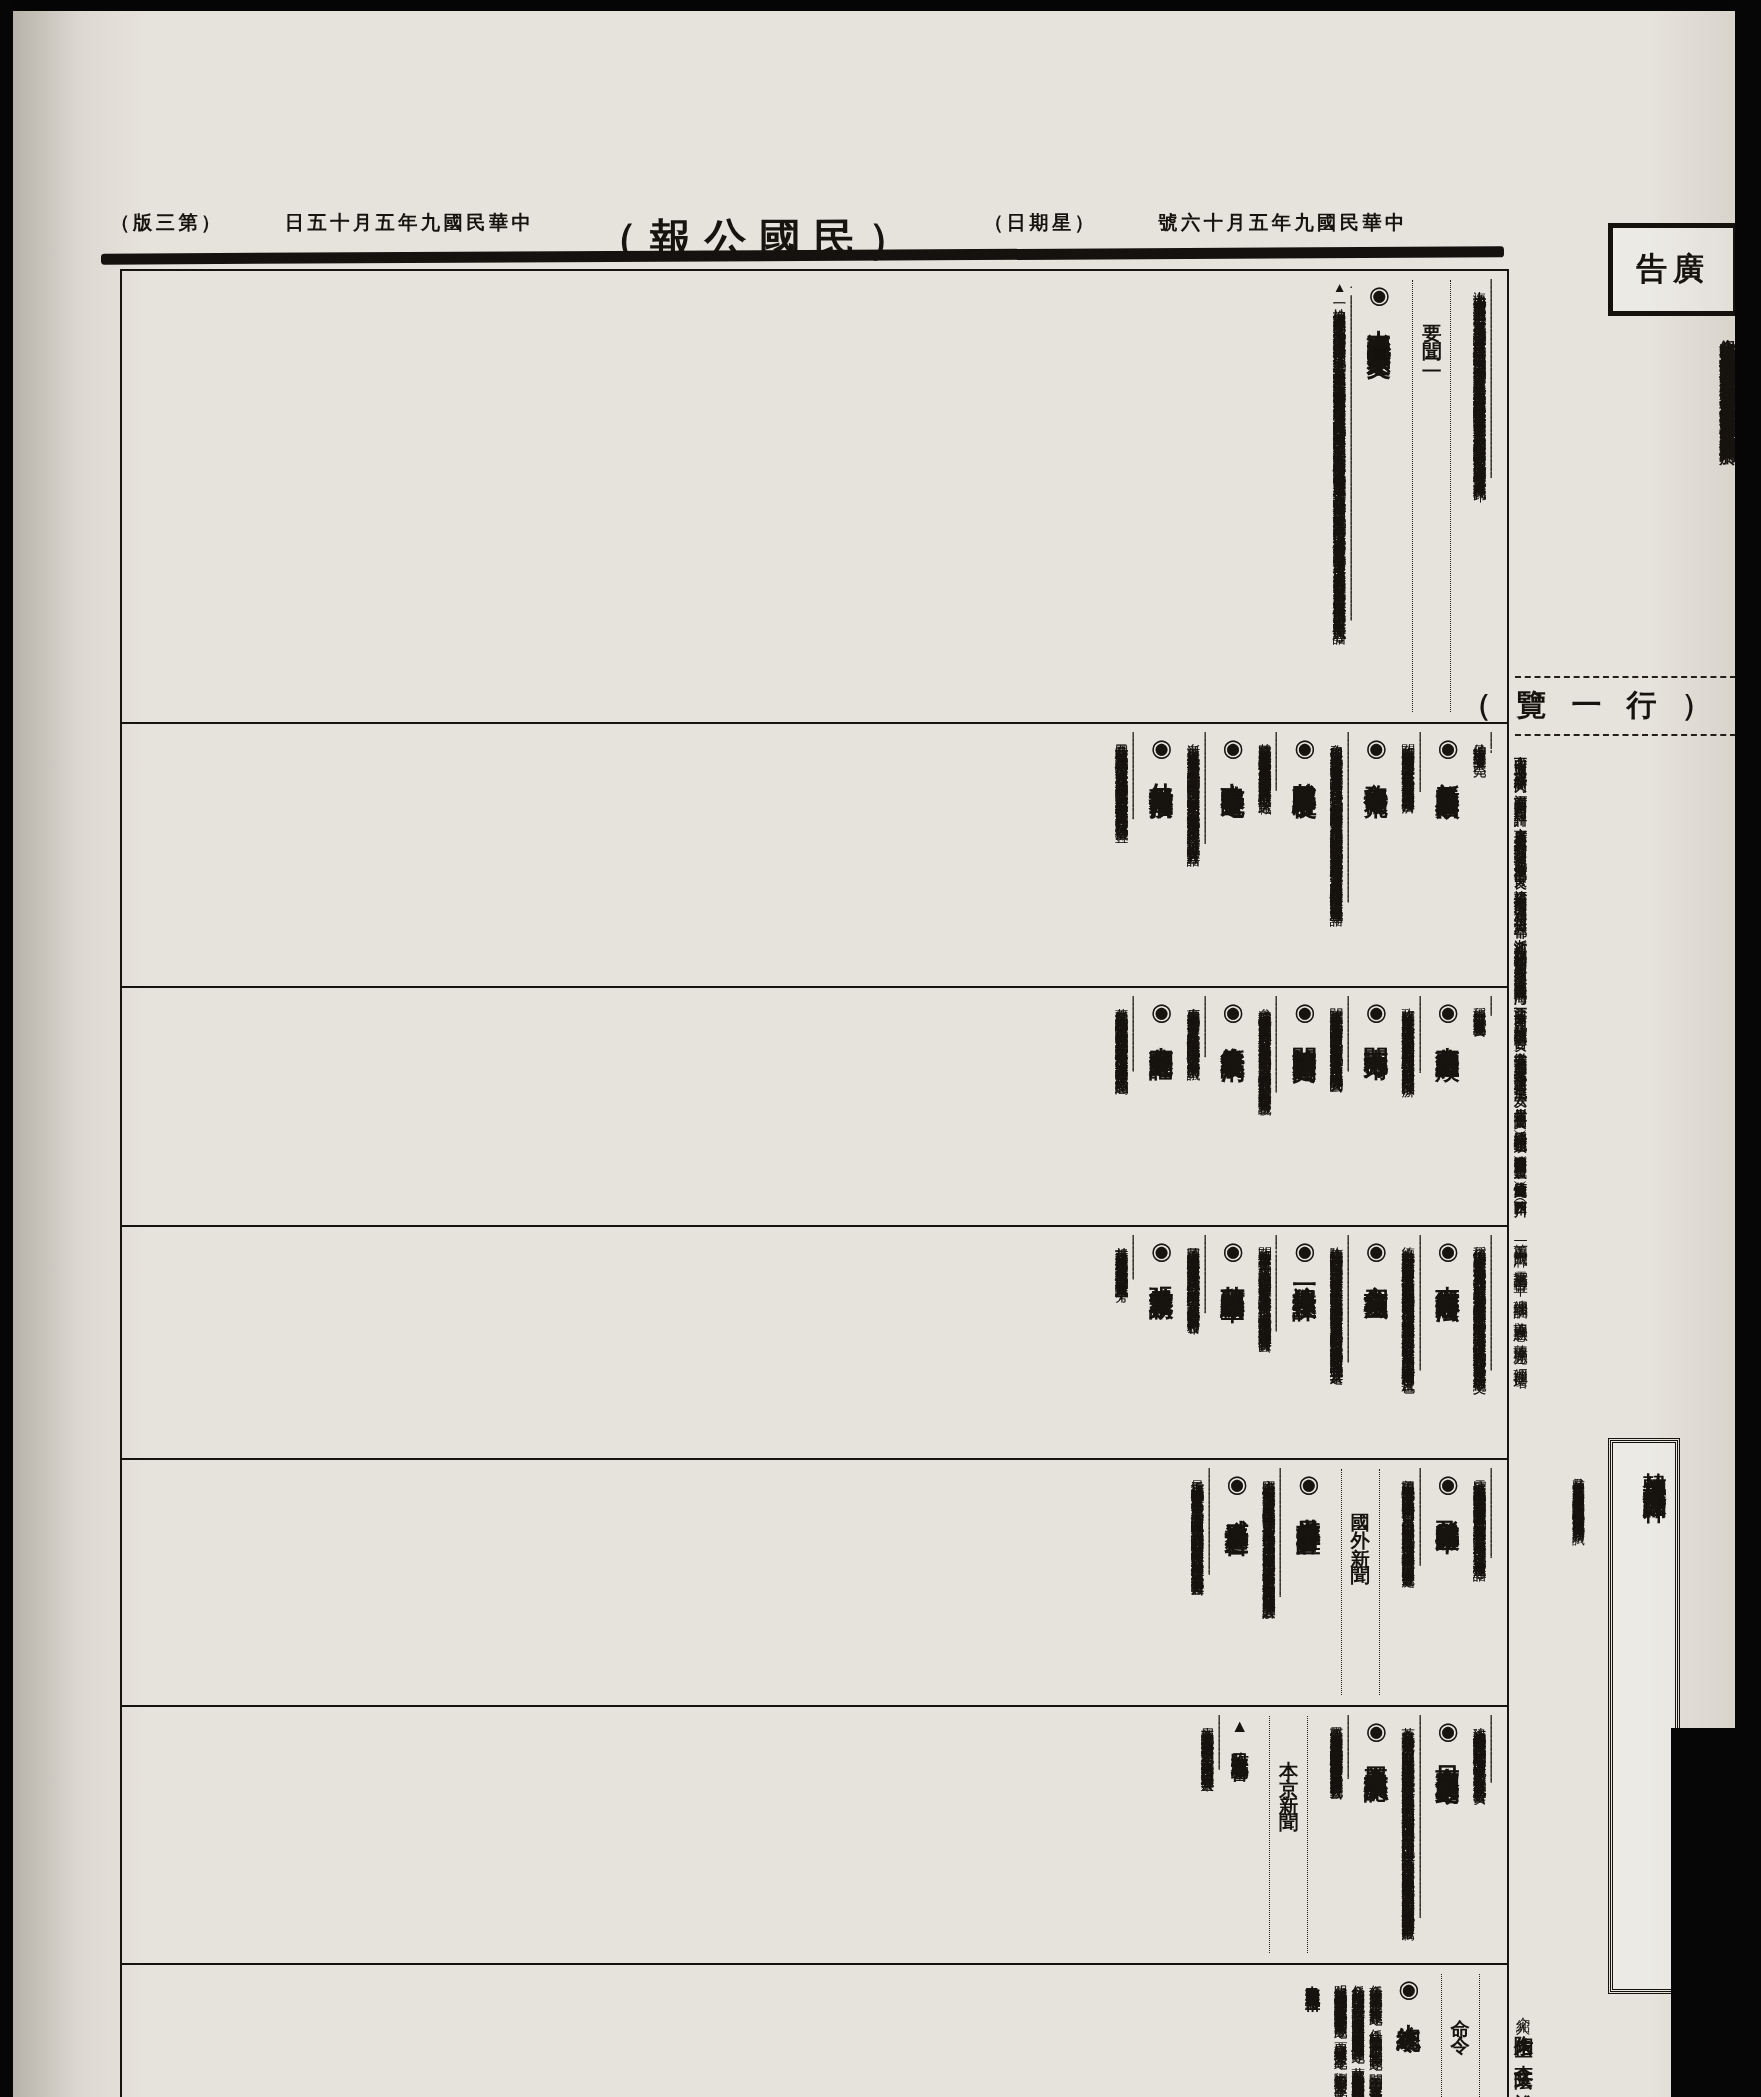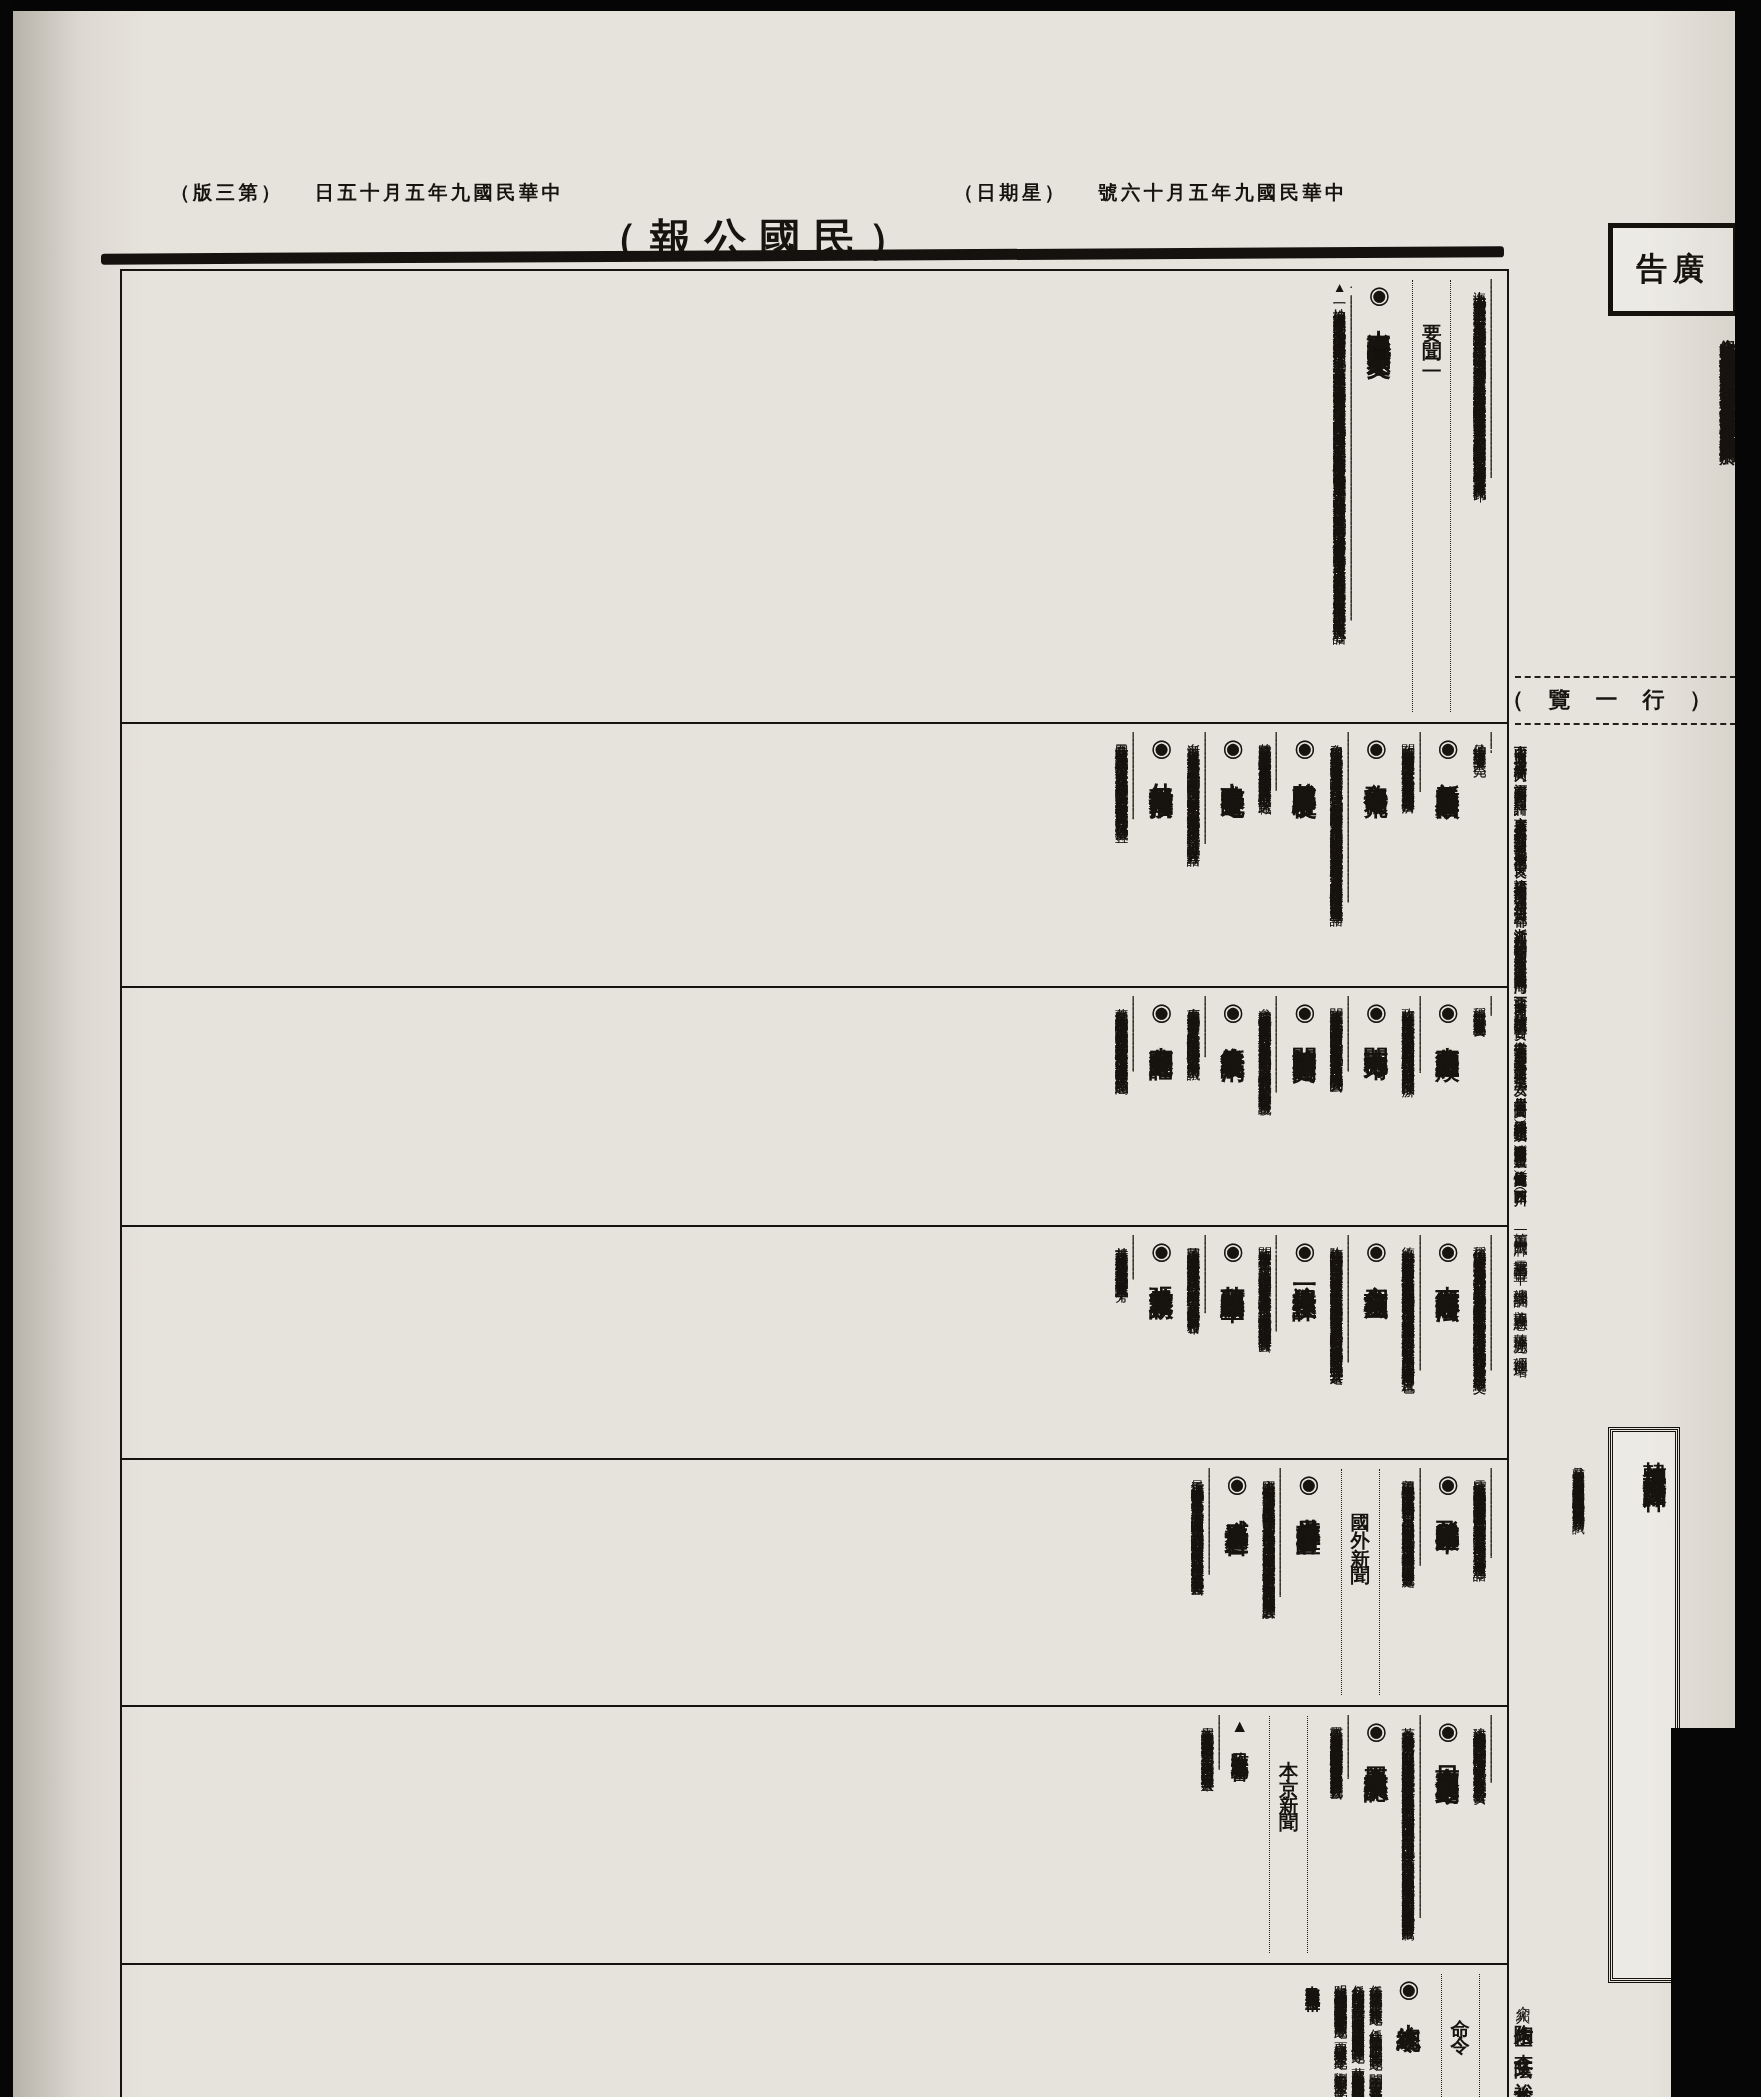--- a/index.html
+++ b/index.html
@@ -9,21 +9,21 @@
          background:linear-gradient(90deg,#b7b3aa 0px,#ddd9d2 67px,#e6e3dc 134px,#e6e3dc 1636px,#d8d4cc 1724px);}
   .paper::after{content:"";position:absolute;inset:0;pointer-events:none;opacity:.55;
          background:radial-gradient(rgba(0,0,0,.06) 0.5px,transparent 0.5px),radial-gradient(rgba(0,0,0,.05) 0.4px,transparent 0.5px);
          background-size:12px 9.6px,17px 15.5px;background-position:0 0,4.6px 7.1px;}
   .black-right{position:absolute;right:0;top:0;width:26px;height:100%;background:#060606;}
   .black-right-low{position:absolute;right:0;top:1728px;width:90px;height:644px;background:#060606;}
   .black-left{position:absolute;left:0;top:0;width:13.4px;height:100%;background:#060606;}
 
   
   .masthead{position:absolute;left:0;top:168px;width:1493px;display:flex;flex-direction:row;
-            justify-content:center;gap:31px;}
+            justify-content:center;align-items:center;gap:61px;}
   .rtl{direction:rtl;unicode-bidi:bidi-override;white-space:nowrap;}
   .mh-small{font-size:19.3px;letter-spacing:3.4px;font-weight:700;}
   .mh-title{font-size:42px;font-weight:700;letter-spacing:12.6px;margin-top:32px;}
   .toprule{position:absolute;left:88px;top:239px;width:1403px;height:11px;background:#14110e;
            transform:rotate(-0.3deg);border-radius:3.4px;}
 
   
   .main{position:absolute;left:107px;top:258px;width:1385px;border:2.1px solid #17130f;background:transparent;}
   .band{writing-mode:vertical-rl;text-orientation:mixed;width:100%;box-sizing:border-box;
         padding:9.2px 7.6px;overflow:hidden;}
@@ -41,21 +41,21 @@
   .datecol{font-size:15px;font-weight:700;margin:0 11px;}
 
   
   .adcol{position:absolute;left:1498px;top:212px;width:230px;}
   .ad-label{width:120px;height:83px;margin-left:auto;margin-right:2.5px;border:5px solid #15110d;
             display:flex;align-items:center;justify-content:center;font-size:31px;font-weight:700;
             letter-spacing:5.9px;background:rgba(255,255,255,.25);}
   .ad-bank-body{writing-mode:vertical-rl;text-orientation:mixed;height:340px;margin-top:9.2px;
                 font-size:17px;line-height:26px;letter-spacing:1.7px;font-weight:700;width:100%;
                 display:block;direction:ltr;}
-  .ad-list-title{margin:11px 4.2px 0 4.2px;text-align:center;font-size:22px;font-weight:700;letter-spacing:25px;
+  .ad-list-title{margin:11px 4.2px 0 4.2px;text-align:center;font-size:30px;font-weight:700;letter-spacing:25px;
                  border-top:2.1px dashed #241f19;border-bottom:2.1px dashed #241f19;padding:7.6px 0;}
   .ad-branches{writing-mode:vertical-rl;text-orientation:mixed;height:478px;margin-top:10px;
                font-size:13px;line-height:18.5px;letter-spacing:0.8px;font-weight:700;}
   .ad-contact{writing-mode:vertical-rl;text-orientation:mixed;height:197px;margin-top:8.4px;
               font-size:14.3px;line-height:20px;letter-spacing:1.3px;}
   .ad-fortune{margin-top:11px;}
   .ad-fortune-box{writing-mode:vertical-rl;text-orientation:mixed;height:524px;margin-left:auto;
                   border:3.8px double #15110d;outline:1.3px solid #15110d;outline-offset:1.7px;
                   padding:11px 5.9px;font-size:23.5px;font-weight:700;line-height:28px;letter-spacing:2.5px;
                   width:50px;margin-right:63px;background:rgba(255,255,255,.25);}

